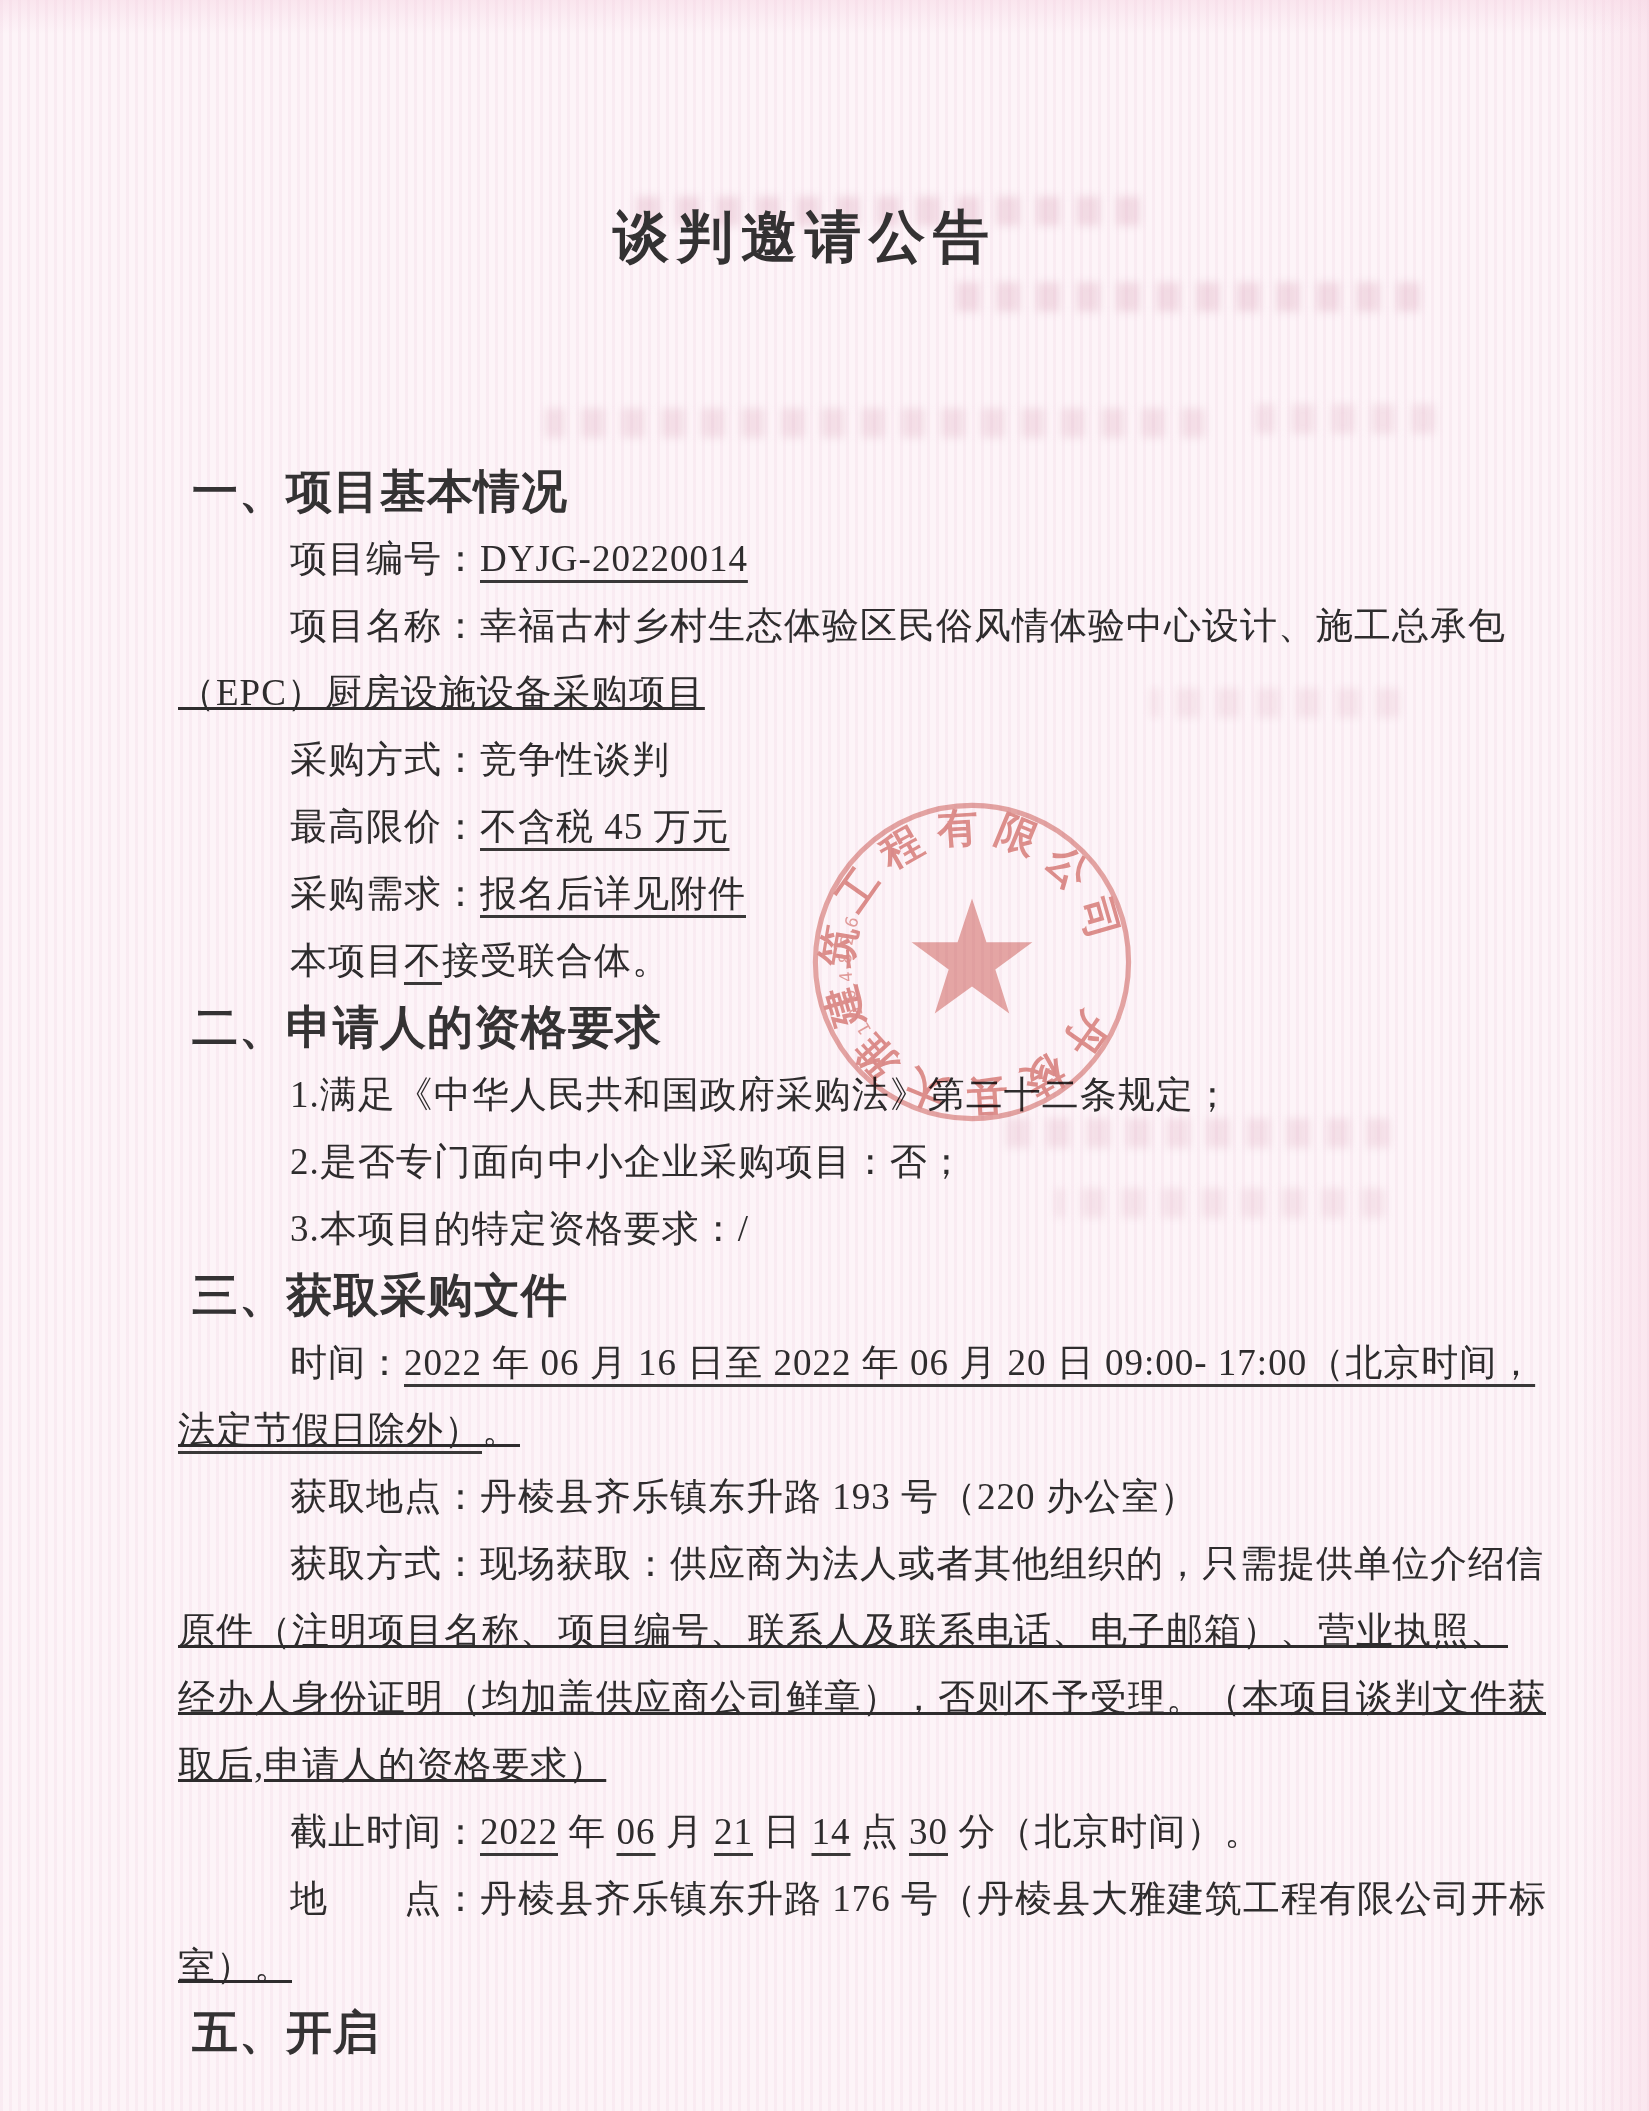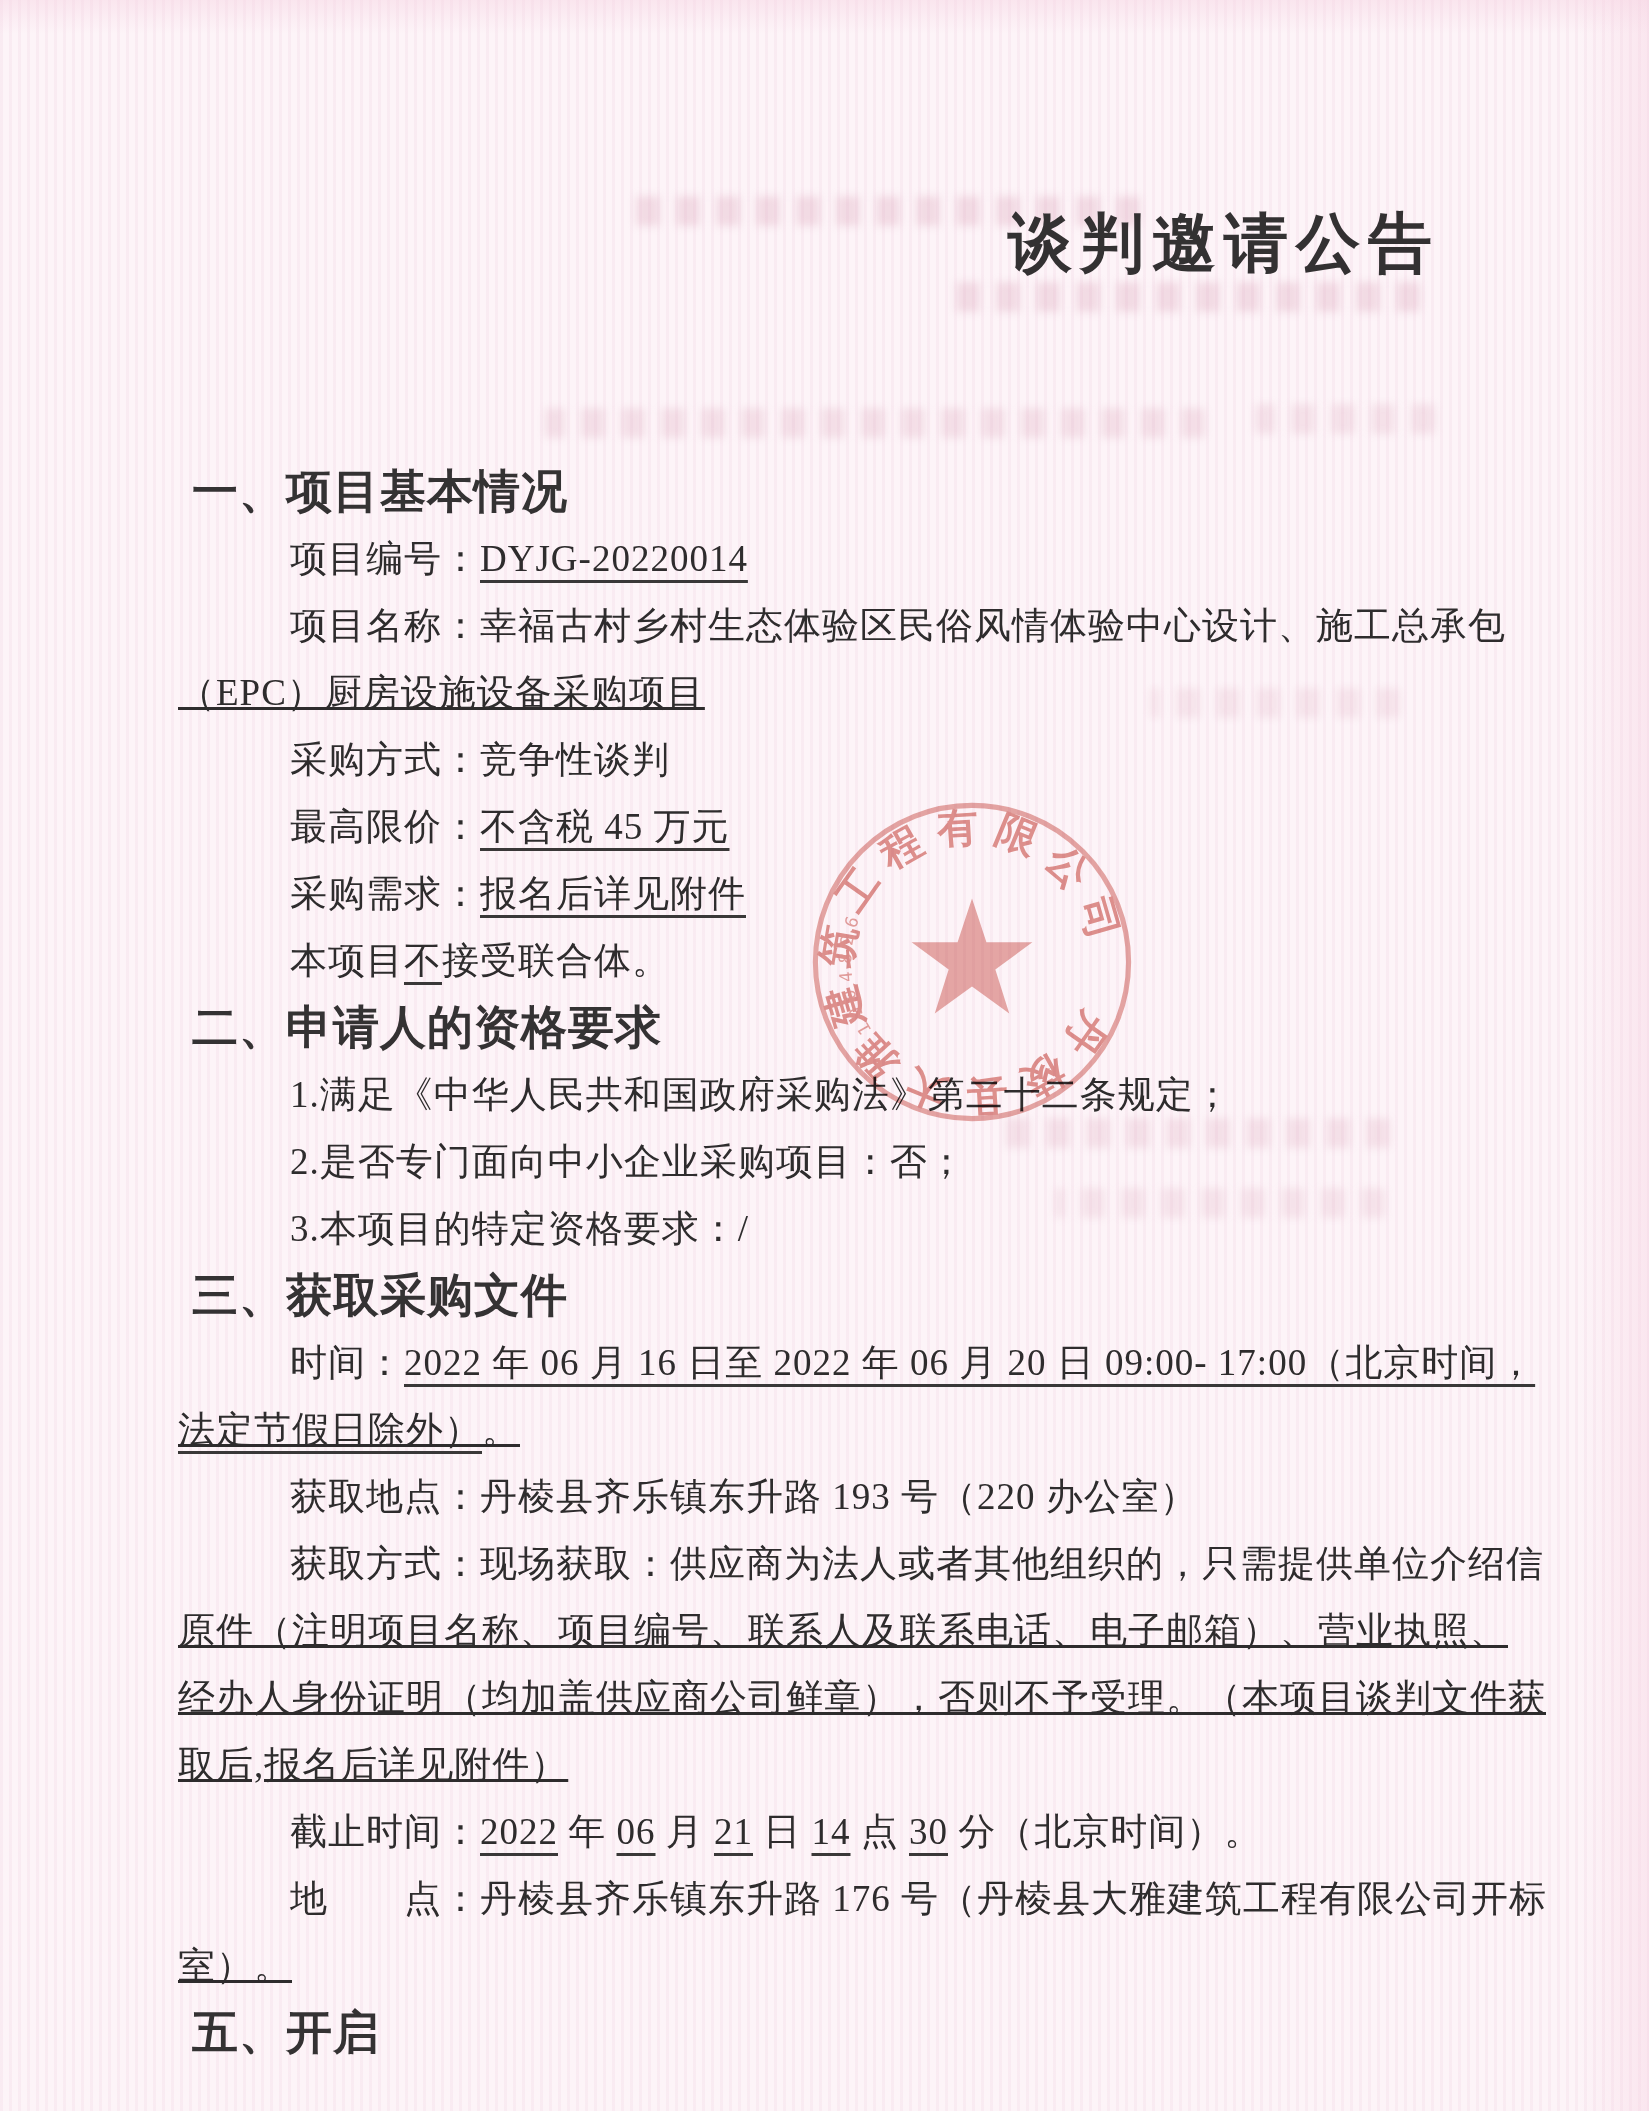--- a/index.html
+++ b/index.html
@@ -11,22 +11,22 @@
     background-color:#fdf4f8;
     background-image:
       linear-gradient(180deg, rgba(246,211,226,.45) 0px, rgba(246,211,226,0) 34px),
       linear-gradient(270deg, rgba(246,208,224,.40) 0px, rgba(246,208,224,0) 70px),
       repeating-linear-gradient(90deg, rgba(244,222,233,.40) 0 3px, rgba(255,255,255,0) 3px 9px);
     font-family:"Liberation Serif","DejaVu Serif",serif;
     color:#2e2c2d;
   }
   .title{
     position:absolute;left:170px;top:200px;width:1270px;
-    text-align:right;
-    font-size:64px;font-weight:700;letter-spacing:8px;color:#333132;
+    text-align:center;
+    font-size:56px;font-weight:700;letter-spacing:8px;color:#333132;
   }
   .doc-lines{
     position:absolute;left:178px;top:458px;width:1330px;
   }
   .line{
     height:67px;line-height:67px;
     font-size:37px;
     white-space:nowrap;
     letter-spacing:1px;
   }
@@ -86,21 +86,21 @@
       <div class="line indent"><span>1.满足《中华人民共和国政府采购法》第二十二条规定；</span></div>
       <div class="line indent"><span>2.是否专门面向中小企业采购项目：否；</span></div>
       <div class="line indent"><span>3.本项目的特定资格要求：/</span></div>
       <div class="line heading"><span>三、获取采购文件</span></div>
       <div class="line indent"><span>时间：</span><span class="u">2022 年 06 月 16 日至 2022 年 06 月 20 日 09:00- 17:00（北京时间，</span></div>
       <div class="line flush"><span class="u">法定节假日除外）</span><span>。</span></div>
       <div class="line indent"><span>获取地点：丹棱县齐乐镇东升路 193 号（220 办公室）</span></div>
       <div class="line indent"><span>获取方式：现场获取：供应商为法人或者其他组织的，只需提供单位介绍信</span></div>
       <div class="line flush"><span>原件（注明项目名称、项目编号、联系人及联系电话、电子邮箱）、营业执照、</span></div>
       <div class="line flush"><span>经办人身份证明（均加盖供应商公司鲜章），否则不予受理。（本项目谈判文件获</span></div>
-      <div class="line flush"><span>取后,报名后详见附件）</span></div>
+      <div class="line flush"><span>取后,申请人的资格要求）</span></div>
       <div class="line indent"><span>截止时间：</span><span class="u">2022</span><span> 年 </span><span class="u">06</span><span> 月 </span><span class="u">21</span><span> 日 </span><span class="u">14</span><span> 点 </span><span class="u">30</span><span> 分（北京时间）。</span></div>
       <div class="line indent"><span>地　　点：丹棱县齐乐镇东升路 176 号（丹棱县大雅建筑工程有限公司开标</span></div>
       <div class="line flush"><span>室）。</span></div>
       <div class="line heading"><span>五、开启</span></div>
     </div>
 
   <svg class="stamp" width="348" height="348" viewBox="0 0 340 340">
     <defs>
       <path id="ring" d="M52,170 a118,118 0 1,1 236,0 a118,118 0 1,1 -236,0"></path>
     </defs>

